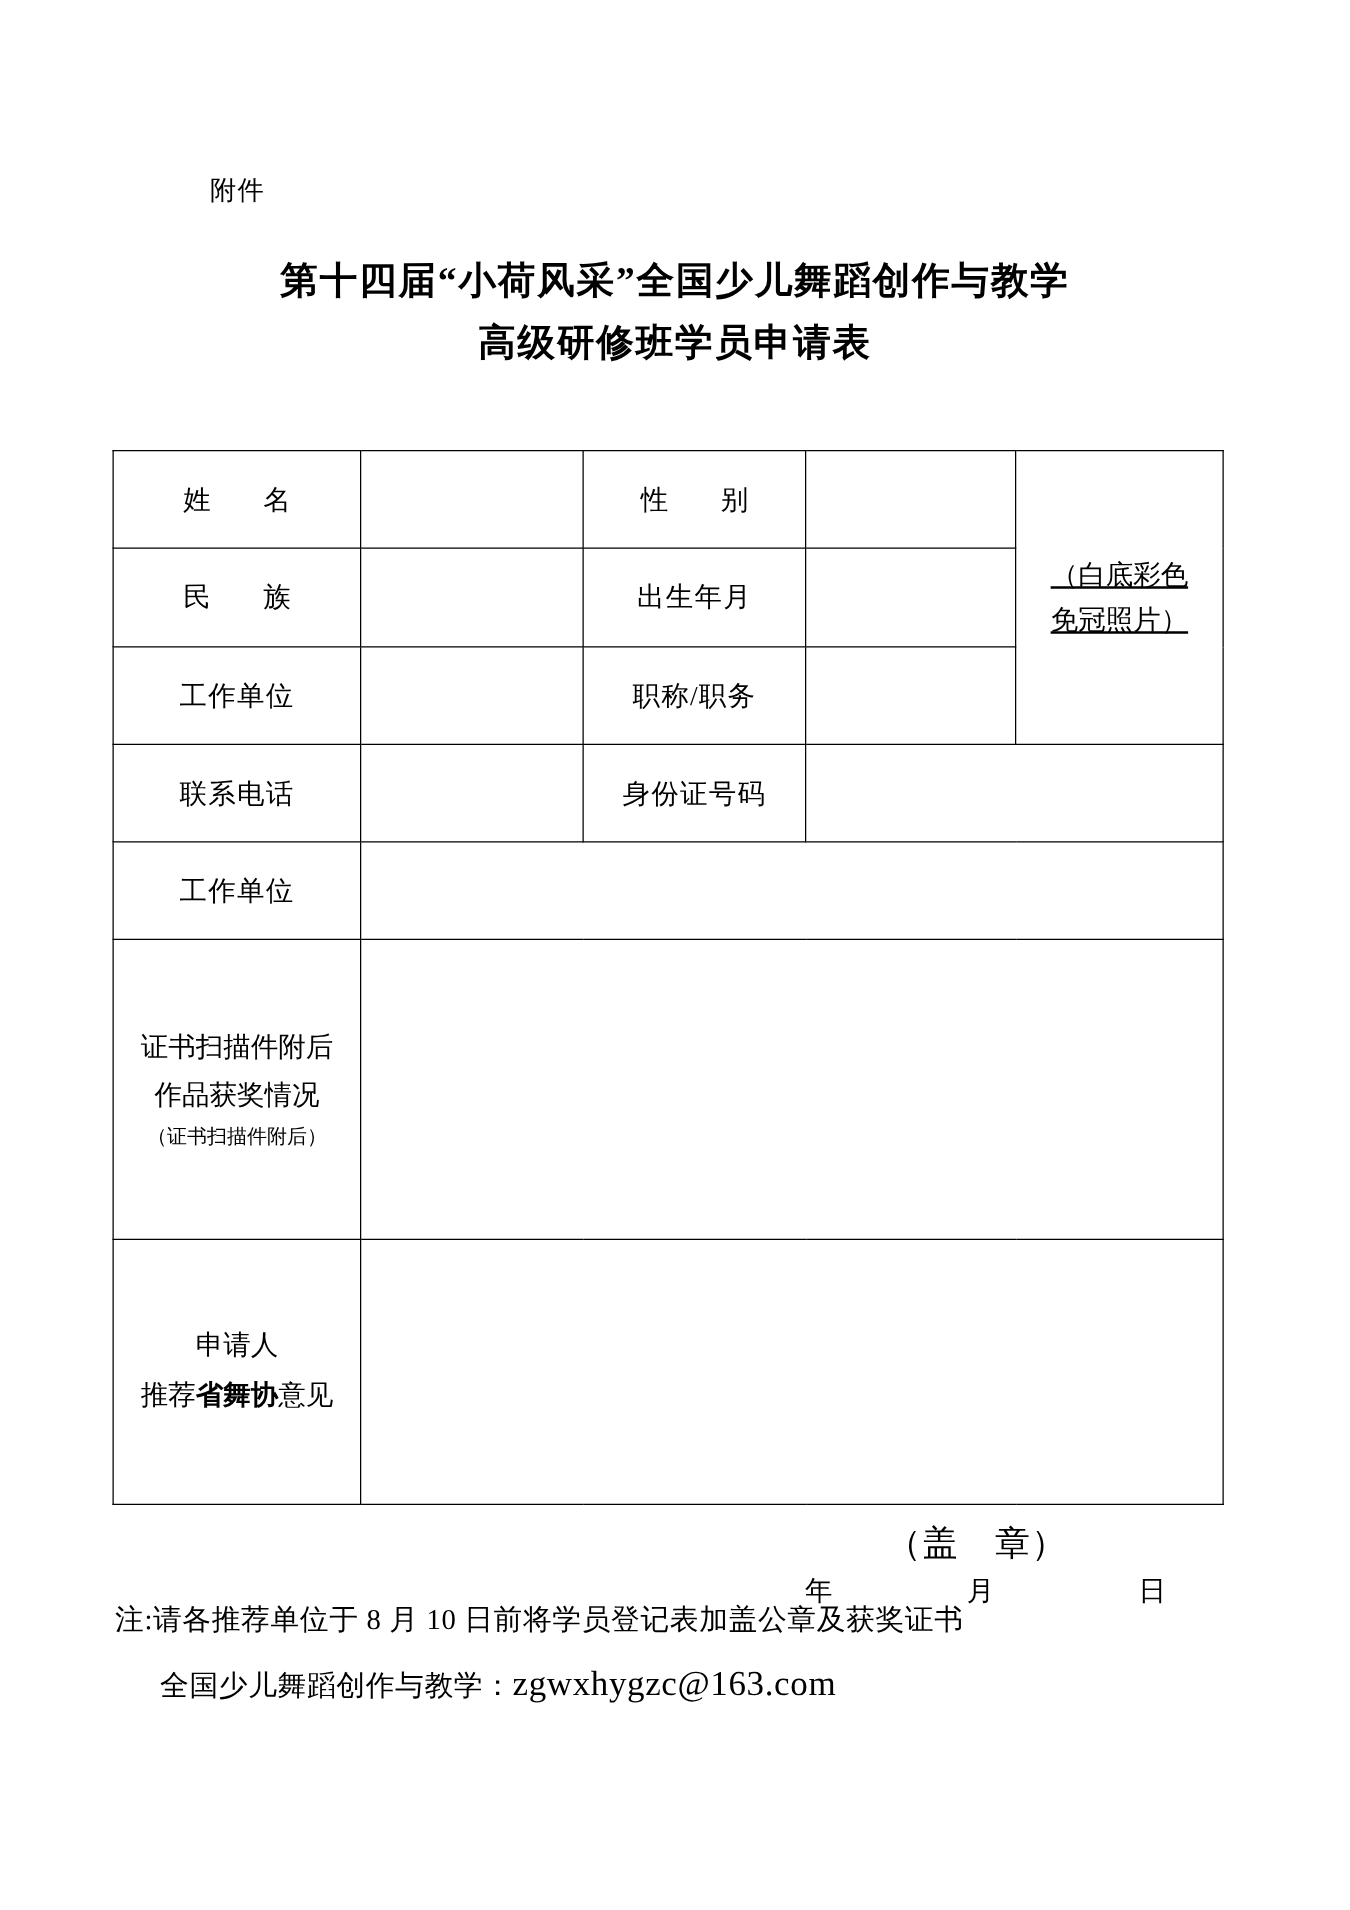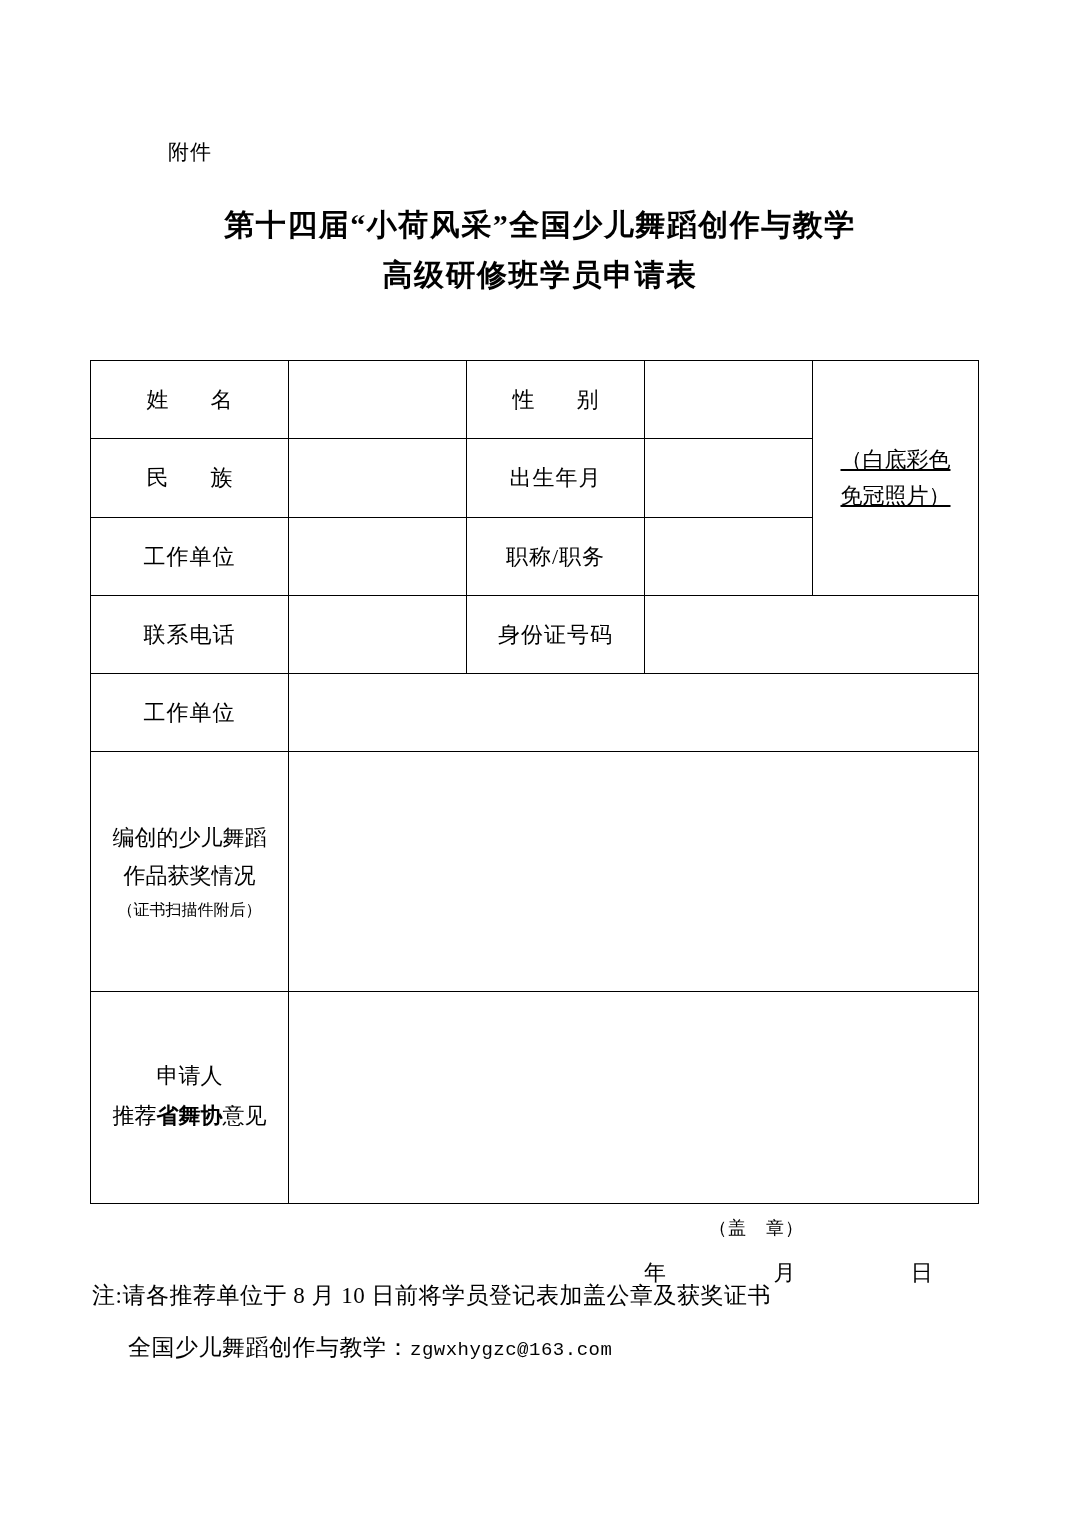--- a/index.html
+++ b/index.html
@@ -93,21 +93,21 @@
   }
   .seal-area {
     position: relative;
     height: 100%;
     width: 100%;
   }
   .seal-text {
     position: absolute;
     left: 420px;
     top: 118px;
-    font-size: 18px;
+    font-size: 28px;
     letter-spacing: 1px;
   }
   .date-line {
     position: absolute;
     left: 355px;
     top: 160px;
     font-size: 22px;
     letter-spacing: 1px;
   }
   .date-line span { display: inline-block; }
@@ -120,22 +120,22 @@
     width: 900px;
     font-size: 23px;
     line-height: 52px;
     font-family: "Liberation Serif", "DejaVu Serif", serif;
     letter-spacing: 0.5px;
   }
   .notes .l2 {
     padding-left: 36px;
   }
   .mono-mail {
-    font-family: Liberation Mono, monospace;
-    font-size: 19px;
+    font-family: Liberation Serif, serif;
+    font-size: 28px;
     text-align: right;
   }
 </style>
 </head>
 <body>
 
 <div class="page">
 
   <div class="attachment-label">附件</div>
 
@@ -180,21 +180,21 @@
         <td></td>
         <td class="lbl">身份证号码</td>
         <td colspan="2"></td>
       </tr>
       <tr class="row-h5">
         <td class="lbl">工作单位</td>
         <td colspan="4"></td>
       </tr>
       <tr class="row-h6">
         <td>
-          <div class="award-label">编创的少儿舞蹈</div>
+          <div class="award-label">证书扫描件附后</div>
           <div class="award-label">作品获奖情况</div>
           <div class="award-sub">（证书扫描件附后）</div>
         </td>
         <td colspan="4"></td>
       </tr>
       <tr class="row-h7">
         <td>
           <div class="applicant-label">申请人</div>
           <div class="applicant-label"><span>推荐</span><b>省舞协</b><span>意见</span></div>
         </td>

